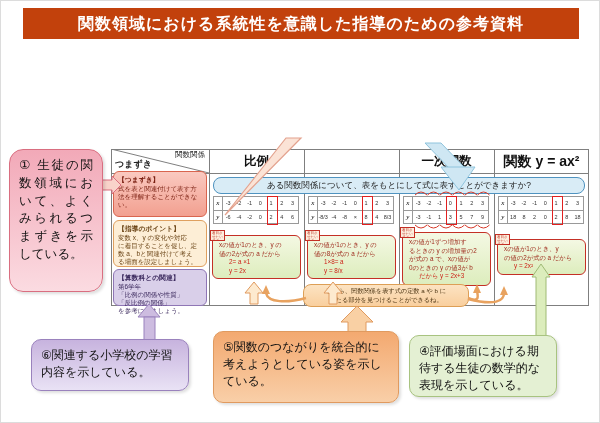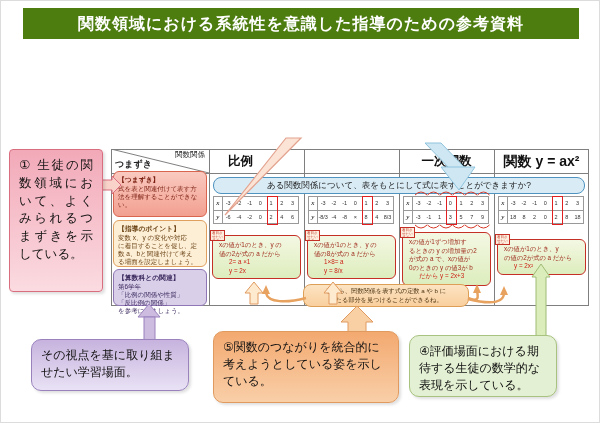--- a/index.html
+++ b/index.html
@@ -1,26 +1,26 @@
 <!DOCTYPE html>
 <html><head>
 <meta charset="utf-8">
 <style>
   html,body{margin:0;padding:0}
   body{width:600px;height:423px;position:relative;background:#fff;
        font-family:"Liberation Sans","DejaVu Sans",sans-serif;overflow:hidden}
   *{box-sizing:border-box}
   .page{position:absolute;left:0;top:0;width:600px;height:423px;border:1px solid #dcdcdc}
   
-  .hdr{position:absolute;left:22px;top:7px;width:556px;height:31px;background:#4d7c0f;
+  .hdr{position:absolute;left:22px;top:7px;width:556px;height:31px;background:#c2410c;
        color:#fff;font-weight:bold;font-size:16px;line-height:31px;text-align:center;letter-spacing:1px}
   
   .callout{position:absolute;border-radius:10px;padding:7px 9px;font-size:12px;line-height:1.42;
        color:#111;box-shadow:2px 2px 3px rgba(0,0,0,.13);z-index:10}
-  .c1{left:8px;top:148px;width:94px;height:143px;border-radius:4px;font-size:12.5px;text-align:justify;
+  .c1{left:8px;top:148px;width:94px;height:143px;border-radius:14px;font-size:12.5px;text-align:justify;
       background:linear-gradient(#f2a9b8,#fbdbe1);border:1.6px solid #d96e80}
   .c2{left:35px;top:64px;width:274px;height:76px;background:#fbe3d6;border:1.6px solid #e3a28e}
   .c3{left:332px;top:62px;width:254px;height:82px;border-radius:14px;background:#d8edf6;border:1.6px solid #7ec0d9}
   .c4{left:408px;top:334px;width:148px;height:62px;background:#e4f0d3;border:1.6px solid #a8c380}
   .c5{left:212px;top:330px;width:186px;height:72px;background:linear-gradient(#f3a970,#f9cfa8);border:1.6px solid #e09a5f}
   .c6{left:30px;top:338px;width:158px;height:52px;background:linear-gradient(#c7b3de,#e9e2f5);border:1.6px solid #9a82bd}
   
   .ftable{position:absolute;left:110px;top:148px;width:478px;height:157px;border:1.2px solid #7f7f7f;background:#fff;z-index:0}
   .vl{position:absolute;top:148px;width:1px;height:157px;background:#7f7f7f;z-index:1}
   .hline{position:absolute;left:110px;top:172px;width:478px;height:1px;background:#7f7f7f;z-index:1}
@@ -78,21 +78,21 @@
   <div class="vl" style="left:493px"></div>
   <div class="hline"></div>
 
   <div class="fcorner">
     <svg width="98" height="24">
       <line x1="0" y1="0" x2="98" y2="24" stroke="#7f7f7f" stroke-width="1"></line>
     </svg>
     <span class="ctop">関数関係</span>
     <span class="cbot">つまずき</span>
   </div>
-  <div class="fh" style="left:192px;width:95px">比例</div>
+  <div class="fh" style="left:208px;width:95px">比例</div>
   <div class="fh" style="left:398px;width:95px">一次関数</div>
   <div class="fh fh3" style="left:493px;width:95px">関数 y = ax²</div>
 
   <div class="qbar">ある関数関係について、表をもとにして式に表すことができますか?</div>
 
   <div class="sbox sb1">
     <span class="stitle">【つまずき】</span>
     <div>
         <div class="sline">式を表と関連付けて表す方</div>
         <div class="sline">法を理解することができな</div>
@@ -273,15 +273,15 @@
     <polygon points="261,293 269,293 265,284" fill="#e8a25f"></polygon>
     <path d="M467,297 C479,302 477,295 476,290" fill="none" stroke="#e8a25f" stroke-width="2.5"></path>
     <polygon points="472,292 480,292 476,283" fill="#e8a25f"></polygon>
     <path d="M467,298 C494,305 503,300 503,292" fill="none" stroke="#e8a25f" stroke-width="2.5"></path>
     <polygon points="499,294 507,294 503,285" fill="#e8a25f"></polygon>
   </svg>
 
   <div class="callout c1">① 生徒の関数領域において、よくみられるつまずきを示している。</div>
   <div class="callout c4">④評価場面における期待する生徒の数学的な表現を示している。</div>
   <div class="callout c5">⑤関数のつながりを統合的に考えようとしている姿を示している。</div>
-  <div class="callout c6">その視点を基に取り組ませたい学習場面。</div>
+  <div class="callout c6">⑥関連する小学校の学習内容を示している。</div>
 
 </div>
 
 </body></html>

